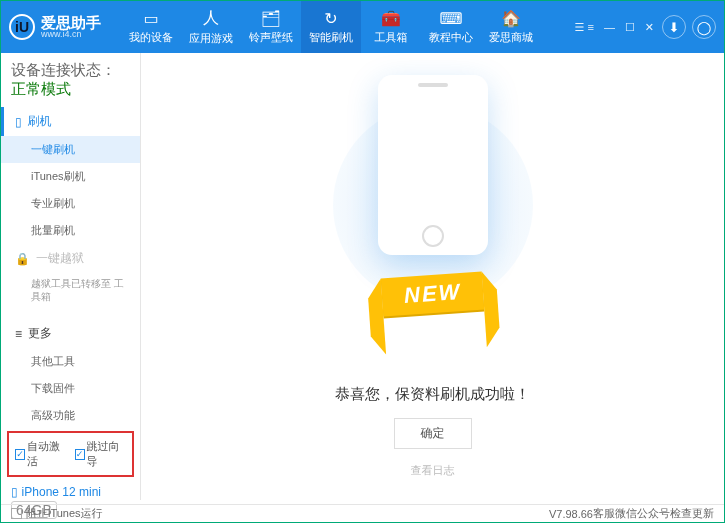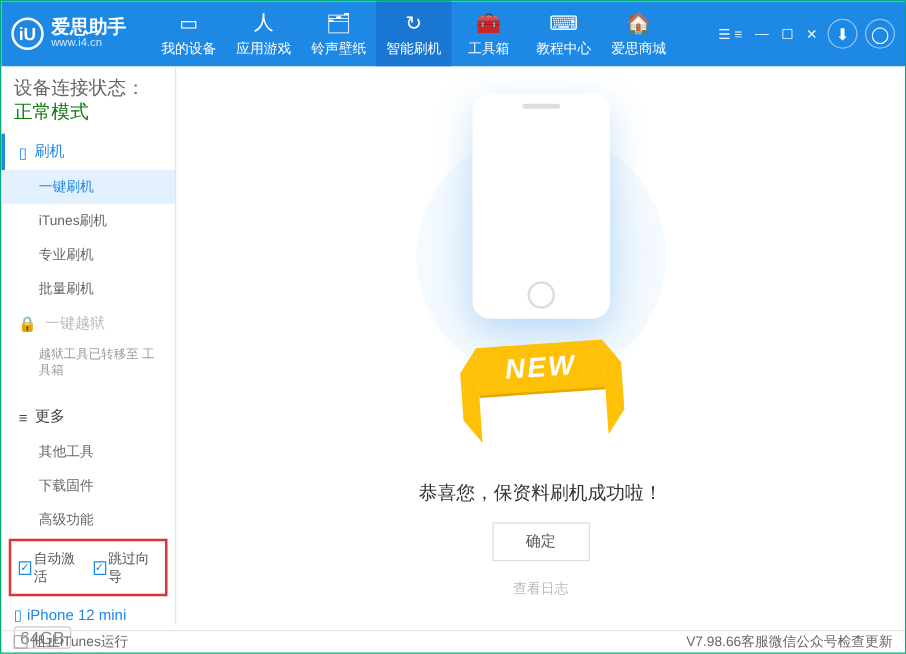--- a/index.html
+++ b/index.html
@@ -1,21 +1,21 @@
 <!DOCTYPE html>
 <html><head>
 <meta charset="utf-8">
 <style>
 * { margin: 0; padding: 0; box-sizing: border-box; font-family: "Microsoft YaHei", sans-serif; }
 body { width: 725px; height: 523px; background: #fff; border: 1px solid #0a7; position: relative; }
 .header { height: 52px; background: #1e88e5; display: flex; align-items: center; padding: 0 8px; }
 .logo { display: flex; align-items: center; margin-right: 20px; }
-.logo-icon { width: 26px; height: 26px; border: 2px solid #fff; border-radius: 50%; display: flex; align-items: center; justify-content: center; color: #ffffff; font-weight: bold; font-size: 14px; margin-right: 6px; }
+.logo-icon { width: 26px; height: 26px; border: 2px solid #fff; border-radius: 50%; display: flex; align-items: center; justify-content: center; color: #0f172a; font-weight: bold; font-size: 14px; margin-right: 6px; }
 .logo-text { color: #fff; }
-.logo-title { font-size: 15px; font-weight: bold; line-height: 1; font-family: Liberation Serif, serif; }
+.logo-title { font-size: 15px; font-weight: bold; line-height: 1; }
 .logo-sub { font-size: 9px; opacity: 0.8; line-height: 1; }
 .nav { display: flex; flex: 1; height: 100%; }
 .nav-item { width: 60px; display: flex; flex-direction: column; align-items: center; justify-content: center; color: #fff; font-size: 11px; cursor: pointer; }
 .nav-item.active { background: #1976d2; }
 .nav-icon { font-size: 16px; margin-bottom: 2px; }
 .win-controls { display: flex; gap: 6px; align-items: center; color: #fff; font-size: 11px; }
 .win-btn { width: 24px; height: 24px; border: 1px solid rgba(255,255,255,0.5); border-radius: 50%; display: flex; align-items: center; justify-content: center; cursor: pointer; font-size: 13px; }
 .sys-btn { cursor: pointer; padding: 0 2px; opacity: 0.9; }
 .body { display: flex; height: calc(100% - 52px - 22px); }
 .sidebar { width: 140px; border-right: 1px solid #e5e5e5; display: flex; flex-direction: column; font-size: 12px; }

